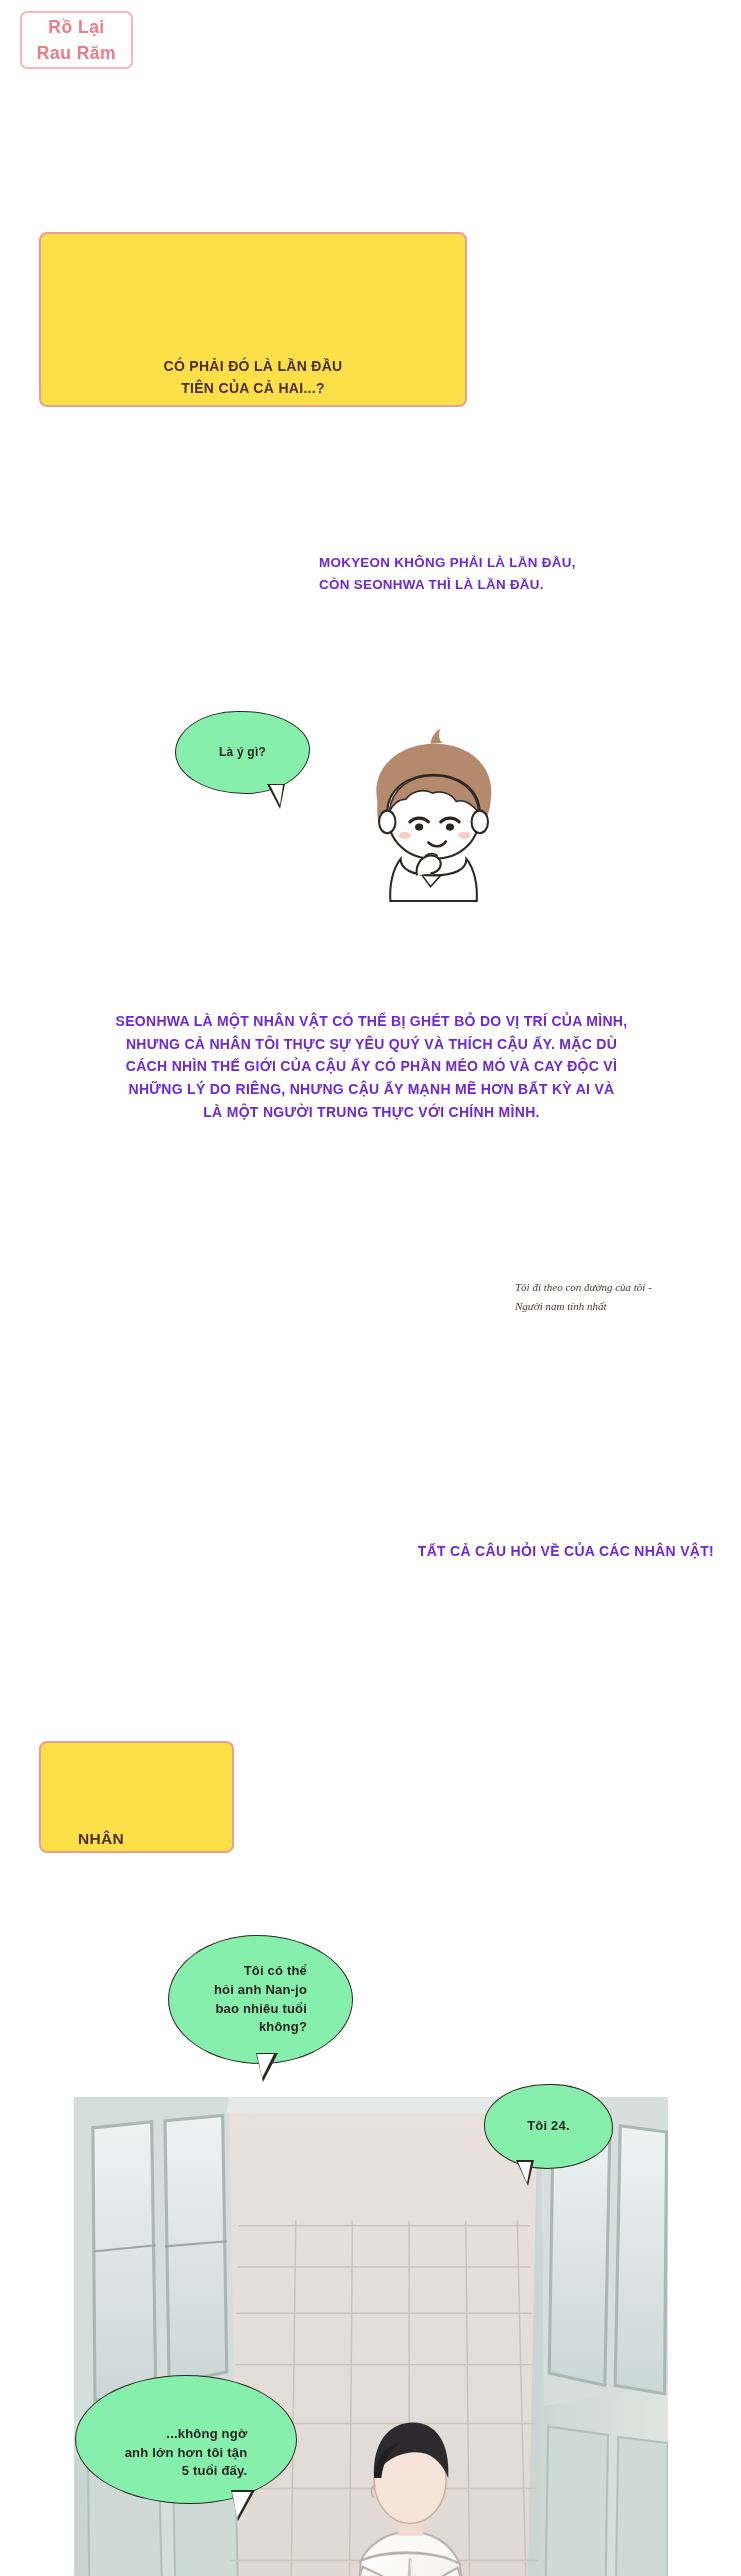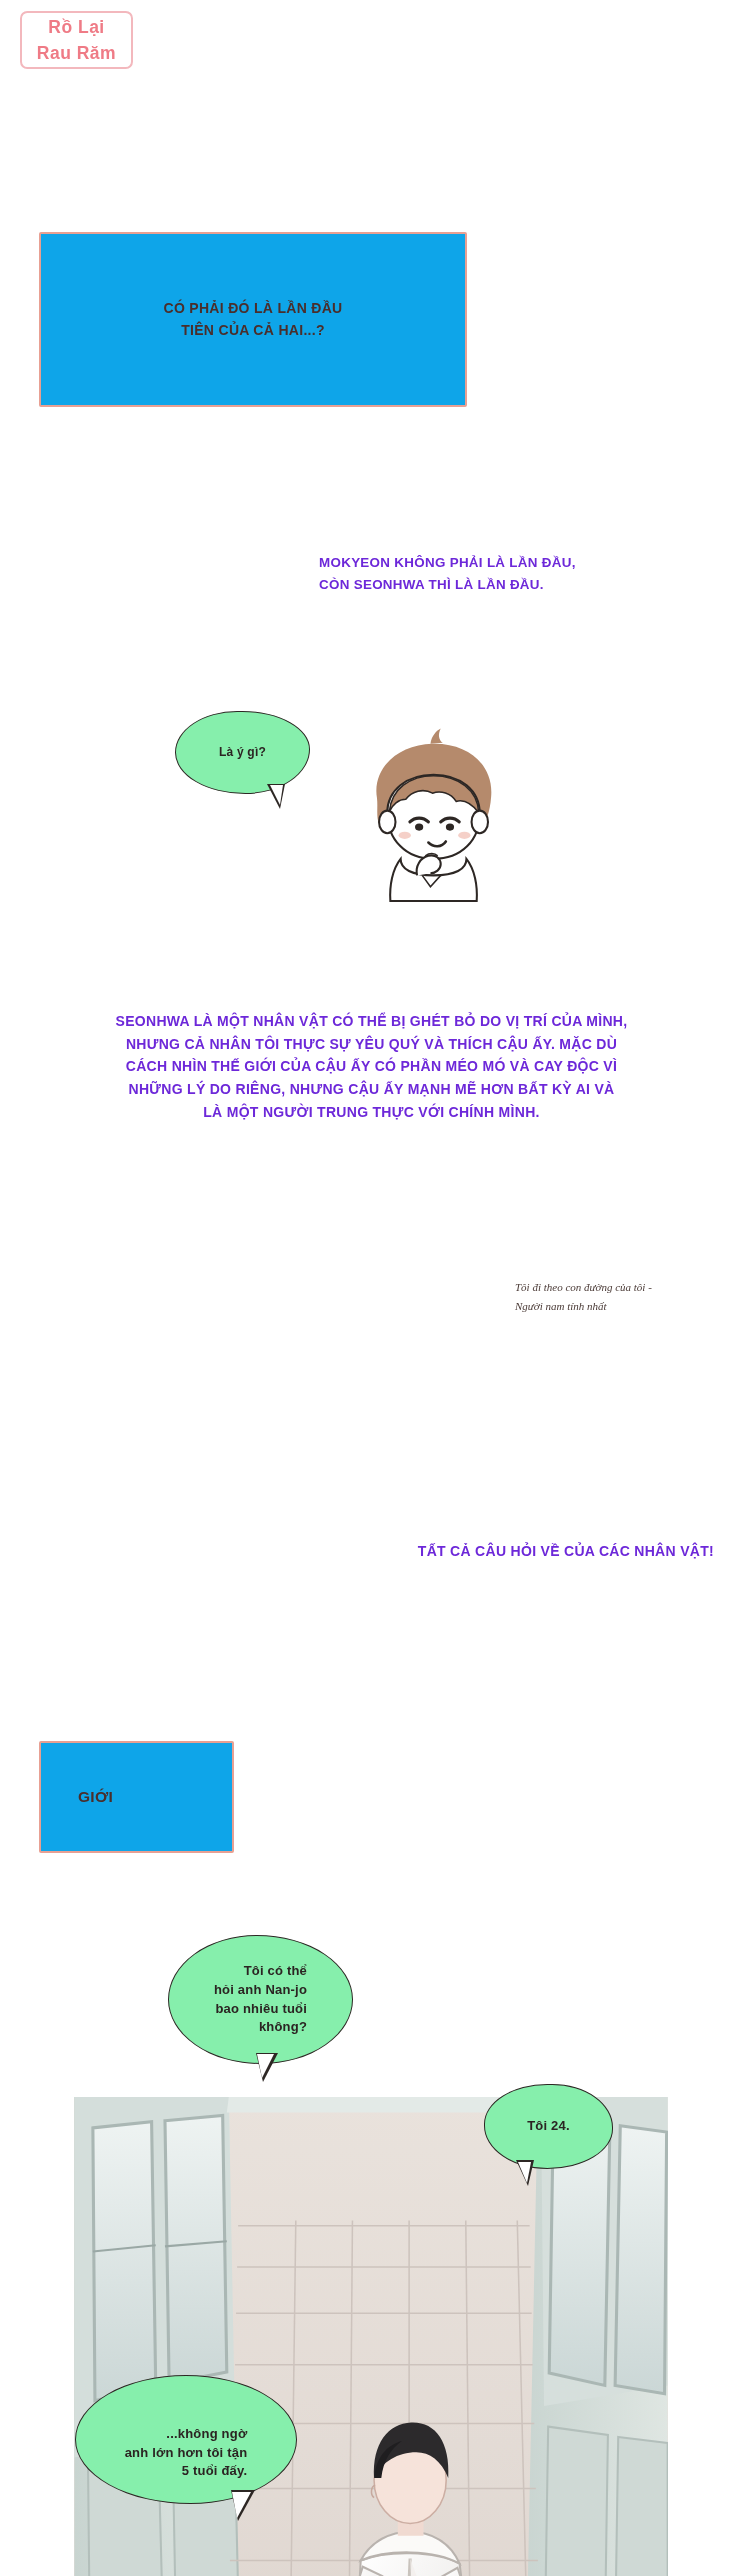--- a/index.html
+++ b/index.html
@@ -35,24 +35,24 @@
     font-size: 17.5px;
     letter-spacing: 0.5px;
     line-height: 1.05;
     text-shadow: 0.5px 0.5px 0 #ffffff;
   }
 
   
   .box-caption {
     position: absolute;
     border: 2.1px solid #e8a093;
-    border-radius: 2px;
-    background: #0ea5e9;
+    border-radius: 8px;
+    background: #fde047;
     display: flex;
-    align-items: center;
+    align-items: flex-end;
     justify-content: center;
     text-align: center;
   }
   .box-caption .txt {
     color: #4a2e2b;
     font-weight: bold;
     letter-spacing: 0.3px;
     line-height: 1.55;
     font-size: 14px;
   }
@@ -328,21 +328,21 @@
 CÁCH NHÌN THẾ GIỚI CỦA CẬU ẤY CÓ PHẦN MÉO MÓ VÀ CAY ĐỘC VÌ
 NHỮNG LÝ DO RIÊNG, NHƯNG CẬU ẤY MẠNH MẼ HƠN BẤT KỲ AI VÀ
 LÀ MỘT NGƯỜI TRUNG THỰC VỚI CHÍNH MÌNH.</div>
 
 <div class="nowrap" id="signature">Tôi đi theo con đường của tôi -
 Người nam tính nhất</div>
 
 <div class="narration" id="narration-questions">TẤT CẢ CÂU HỎI VỀ CỦA CÁC NHÂN VẬT!</div>
 
 <div class="box-caption" id="caption-age-label">
-  <div class="txt">GIỚI</div>
+  <div class="txt">NHÂN</div>
 </div>
 
 <div id="panel-hallway">
   <svg viewBox="0 0 1152 1930" width="594" height="994" xmlns="http://www.w3.org/2000/svg">
     <defs>
       <linearGradient id="floorG" x1="0" y1="0" x2="0" y2="1">
         <stop offset="0" stop-color="#e9e2dc"></stop>
         <stop offset="1" stop-color="#d8cec8"></stop>
       </linearGradient>
       <linearGradient id="wallG" x1="0" y1="0" x2="1" y2="0">

